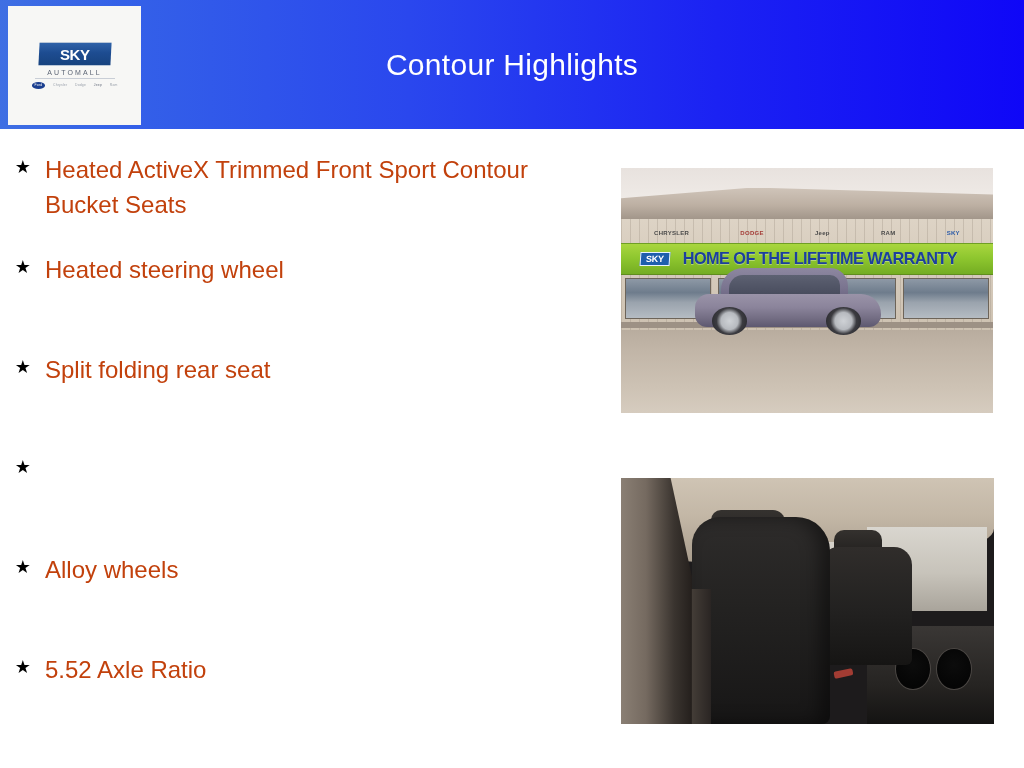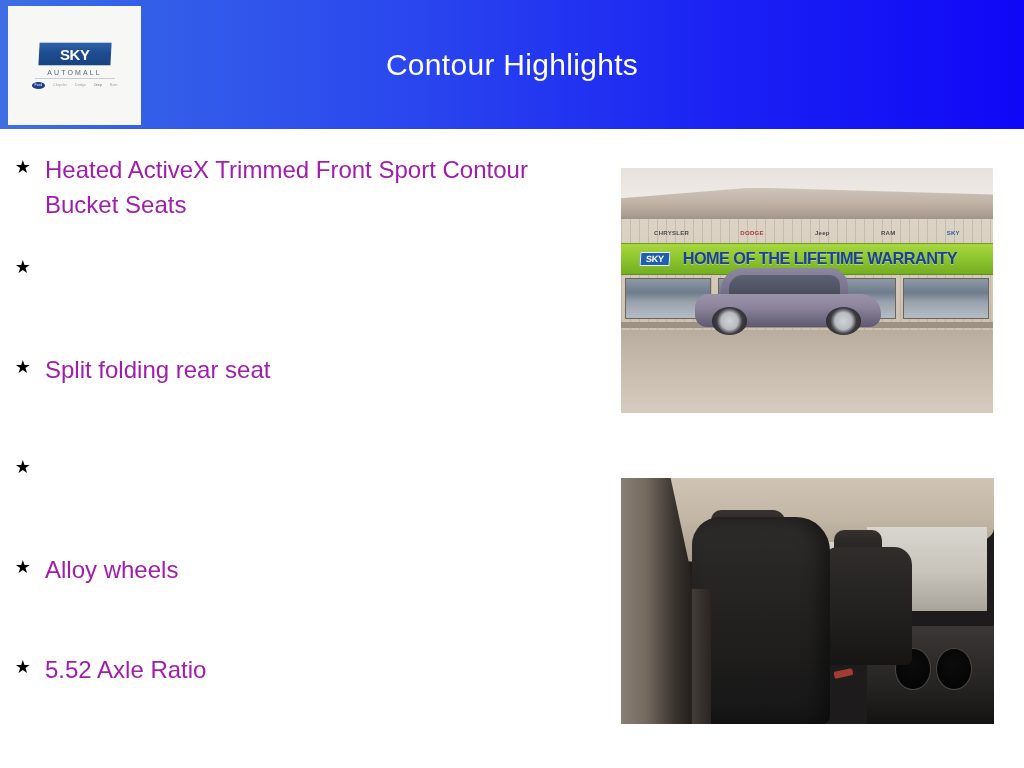--- a/index.html
+++ b/index.html
@@ -129,21 +129,21 @@
     flex: 0 0 31px;
     text-align: right;
     padding-right: 0px;
     color: #000000;
     font-size: 18px;
     line-height: 30px;
   }
   .feature-text {
     flex: 1;
     padding-left: 14px;
-    color: #a21caf;
+    color: #c2410c;
     font-size: 24px;
     line-height: 35px;
     max-width: 500px;
   }
 
   
   .photo {
     position: absolute;
     overflow: hidden;
     background: #cfcfcf;
@@ -352,20 +352,21 @@
 
 <div id="features">
 
   <div class="feature-row">
     <div class="feature-star">★</div>
     <div class="feature-text">Heated ActiveX Trimmed Front Sport Contour Bucket Seats</div>
   </div>
 
   <div class="feature-row">
     <div class="feature-star">★</div>
+    <div class="feature-text">Heated steering wheel</div>
   </div>
 
   <div class="feature-row">
     <div class="feature-star">★</div>
     <div class="feature-text">Split folding rear seat</div>
   </div>
 
   <div class="feature-row">
     <div class="feature-star">★</div>
   </div>

